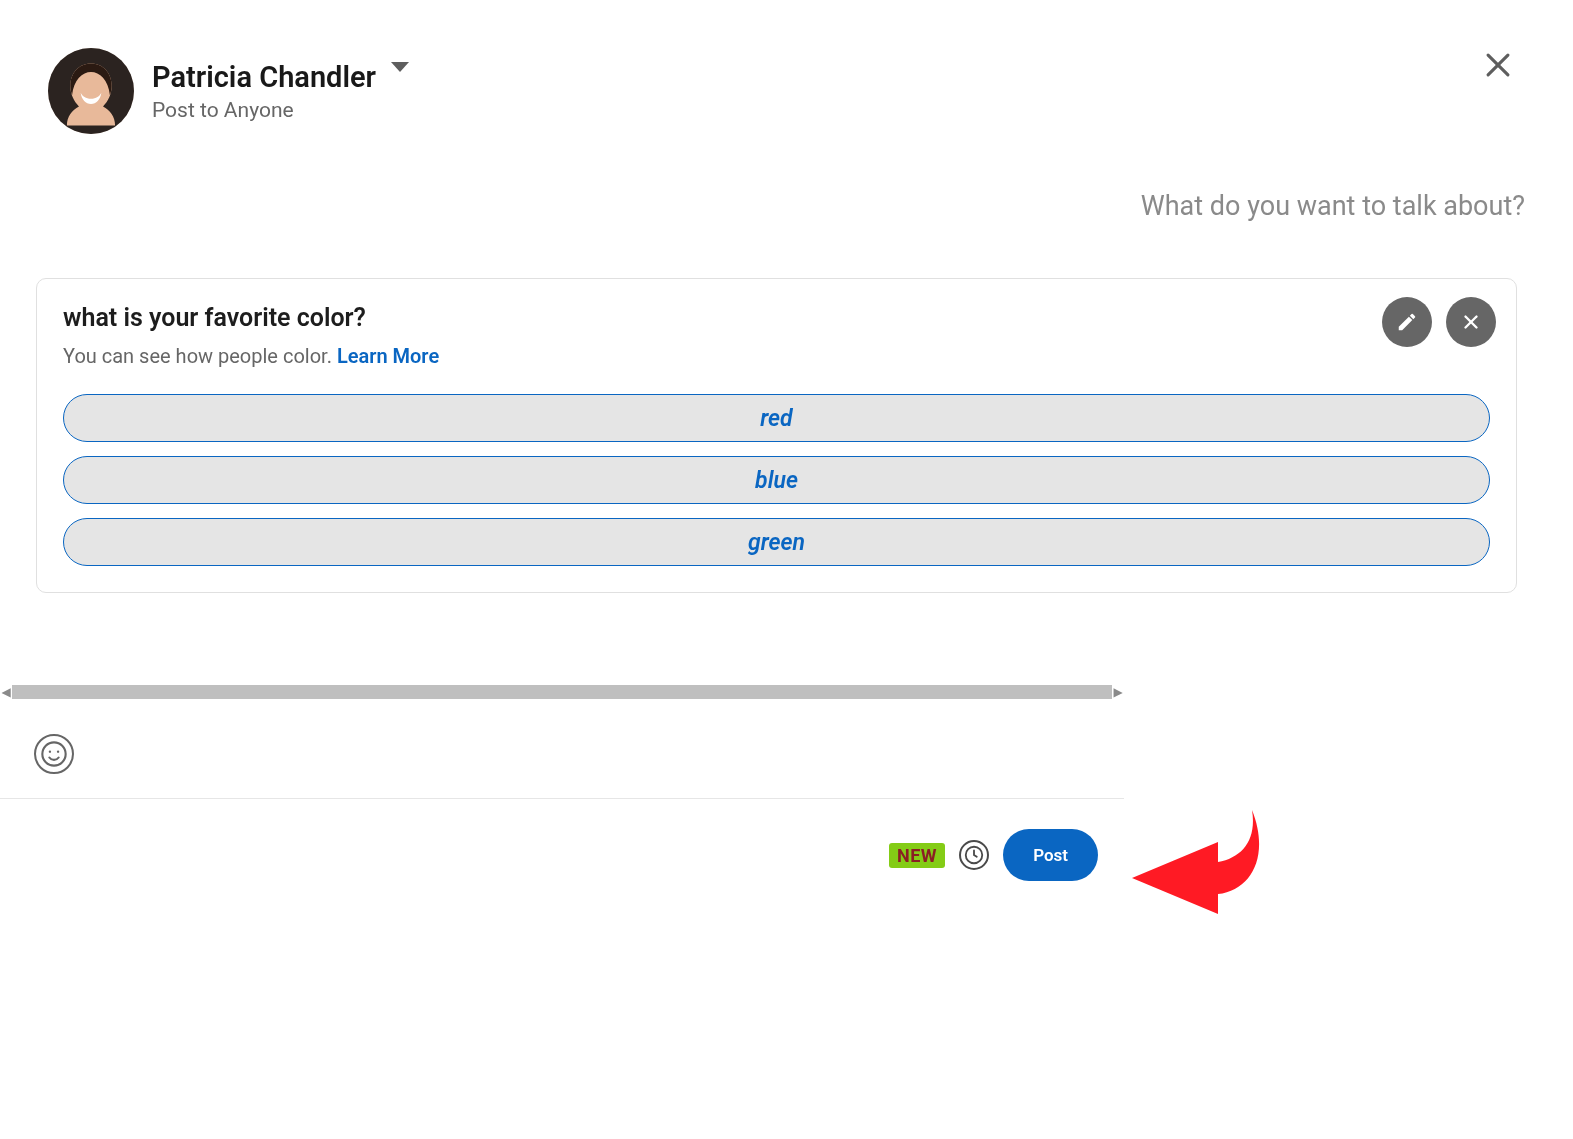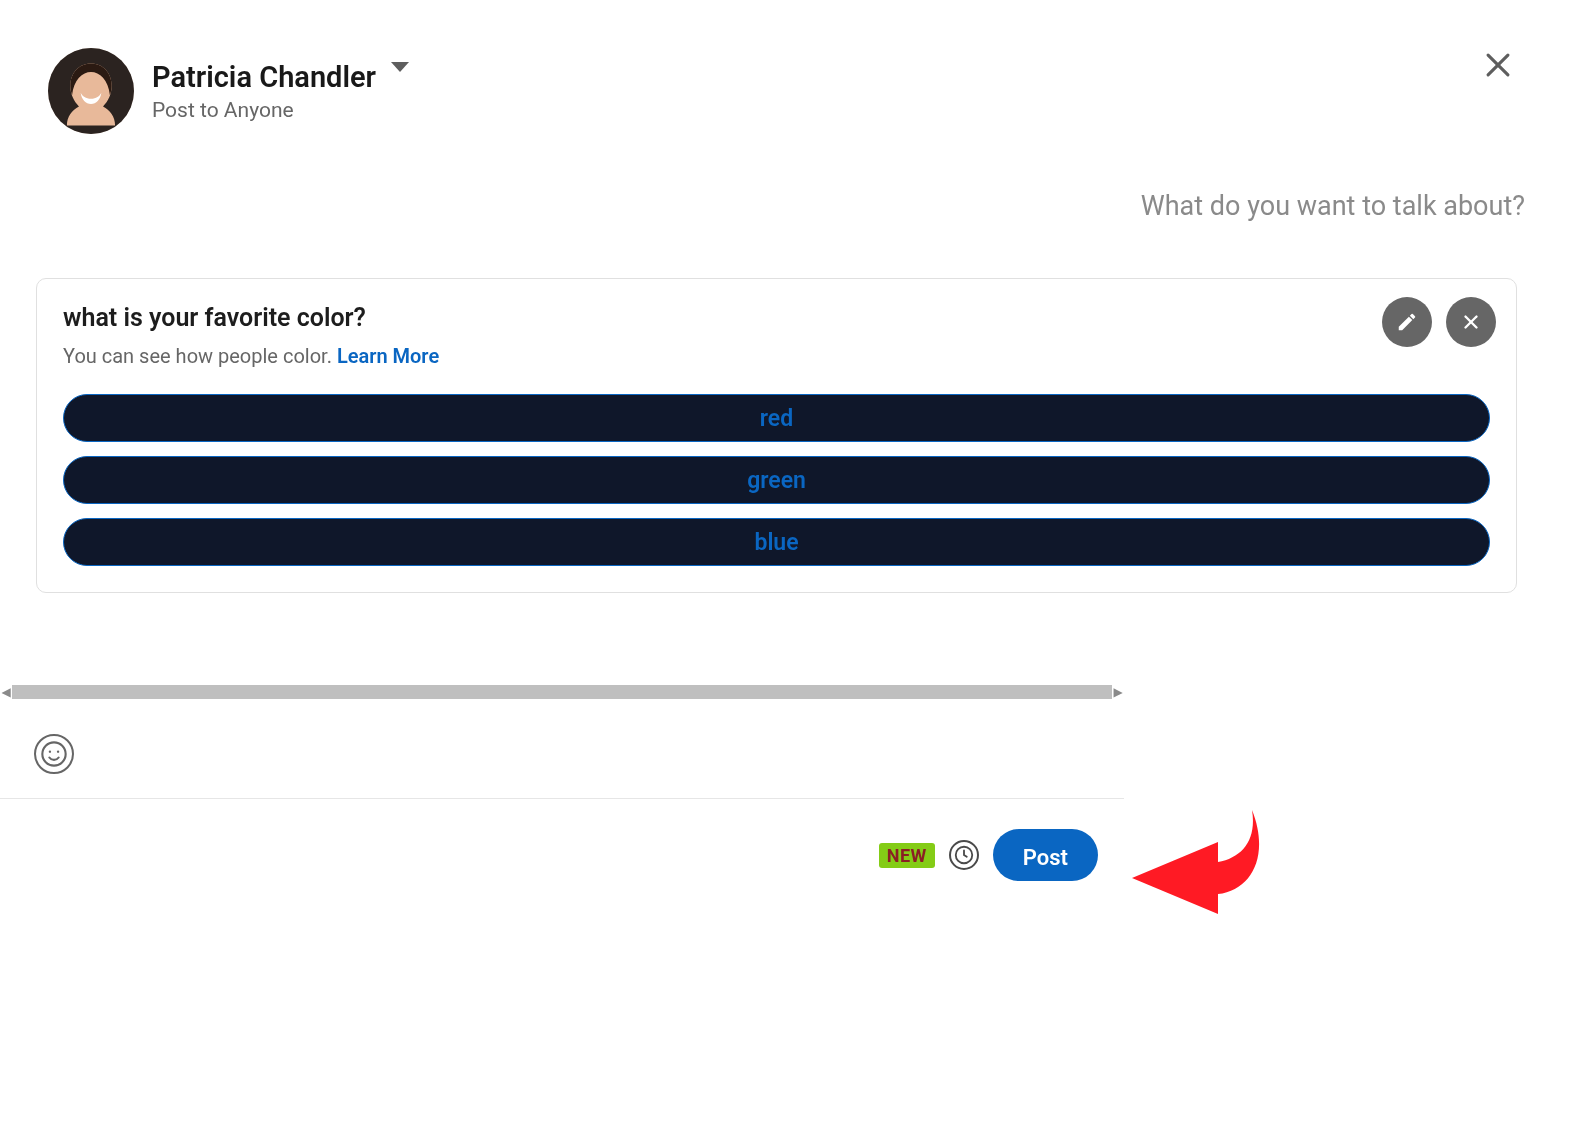--- a/index.html
+++ b/index.html
@@ -29,40 +29,40 @@
   .prompt{padding:56px 48px 10px 36px;font-size:27px;color:#8a8a8a;text-align:right;}
 
   .poll-card{margin:46px 56px 0 36px;border:1px solid var(--border);border-radius:10px;padding:24px 26px 26px 26px;position:relative;}
   .poll-actions{position:absolute;right:20px;top:18px;display:flex;gap:14px;}
   .circle-btn{width:50px;height:50px;border-radius:50%;background:var(--circle-gray);color:#fff;display:flex;align-items:center;justify-content:center;cursor:pointer;}
   .circle-btn svg{width:22px;height:22px;}
   .poll-q{font-size:25px;font-weight:600;color:#1d1d1d;margin-bottom:12px;}
   .poll-sub{font-size:20px;color:var(--text-muted);margin-bottom:26px;}
   .poll-sub a{color:var(--link-blue);text-decoration:none;font-weight:600;}
   .poll-options{display:flex;flex-direction:column;gap:14px;}
-  .poll-opt{height:48px;border:1px solid var(--poll-border);border-radius:28px;display:flex;align-items:center;justify-content:center;color:var(--link-blue);font-size:23px;font-weight:600;cursor:pointer;background:#0f172a;}
+  .poll-opt{height:48px;border:1px solid var(--poll-border);border-radius:28px;display:flex;align-items:center;justify-content:center;color:var(--link-blue);font-size:23px;font-weight:600;cursor:pointer;background:#e5e5e5;font-style:italic;}
   .poll-footer{margin-top:26px;font-size:21px;color:var(--text-muted);}
   .poll-footer .lnk{color:var(--link-blue);font-weight:600;cursor:pointer;}
   .poll-footer .sep{margin:0 6px;color:var(--text-muted);}
 
   .hscroll{position:absolute;left:0;top:683px;width:1124px;height:18px;display:flex;align-items:center;}
   .hscroll .arrow{width:12px;height:18px;display:flex;align-items:center;justify-content:center;color:#8a8a8a;font-size:12px;}
   .hscroll .track{flex:1;height:14px;background:#bfbfbf;}
 
   .emoji-row{position:absolute;left:34px;top:734px;}
   .emoji-btn{width:40px;height:40px;border-radius:50%;border:2px solid #666;display:flex;align-items:center;justify-content:center;color:#666;cursor:pointer;background:#fff;}
   .emoji-btn svg{width:28px;height:28px;}
 
   .divider{position:absolute;left:0;top:798px;width:1124px;height:1px;background:#e6e6e6;}
 
   .footer{position:absolute;left:0;top:820px;width:1124px;height:70px;display:flex;align-items:center;justify-content:flex-end;gap:14px;padding-right:26px;}
   .new-badge{background:#84cc16;color:#8a1f24;font-size:18px;font-weight:700;padding:2px 8px;border-radius:3px;letter-spacing:0.5px;}
   .clock-btn{width:30px;height:30px;border-radius:50%;border:2px solid #4a4a4a;display:flex;align-items:center;justify-content:center;cursor:pointer;}
   .clock-btn svg{width:22px;height:22px;stroke:#4a4a4a;}
-  .post-btn{background:var(--link-blue);color:#fff;border:none;border-radius:30px;height:52px;padding:16px 30px;font-size:22px;font-weight:600;cursor:pointer;text-align:right;}
+  .post-btn{background:var(--link-blue);color:#fff;border:none;border-radius:30px;height:52px;padding:16px 30px;font-size:17px;font-weight:600;cursor:pointer;text-align:right;}
 
   .pointer-arrow{position:absolute;left:1122px;top:800px;width:140px;height:120px;color:#ff1a24;}
   .pointer-arrow svg{width:100%;height:100%;}
 </style>
 </head>
 <body>
 
 <div class="stage">
 
   <div class="close-x">
@@ -109,22 +109,22 @@
             <line x1="18" y1="6" x2="6" y2="18"></line>
           </svg>
       </div>
     </div>
     <div class="poll-q">what is your favorite color?</div>
     <div class="poll-sub">
       <span>You can see how people color. </span><a href="#">Learn More</a>
     </div>
     <div class="poll-options">
       <div class="poll-opt">red</div>
+      <div class="poll-opt">blue</div>
       <div class="poll-opt">green</div>
-      <div class="poll-opt">blue</div>
     </div>
   </div>
 
   <div class="hscroll">
     <div class="arrow">◀</div>
     <div class="track"></div>
     <div class="arrow">▶</div>
   </div>
 
   <div class="emoji-row">

